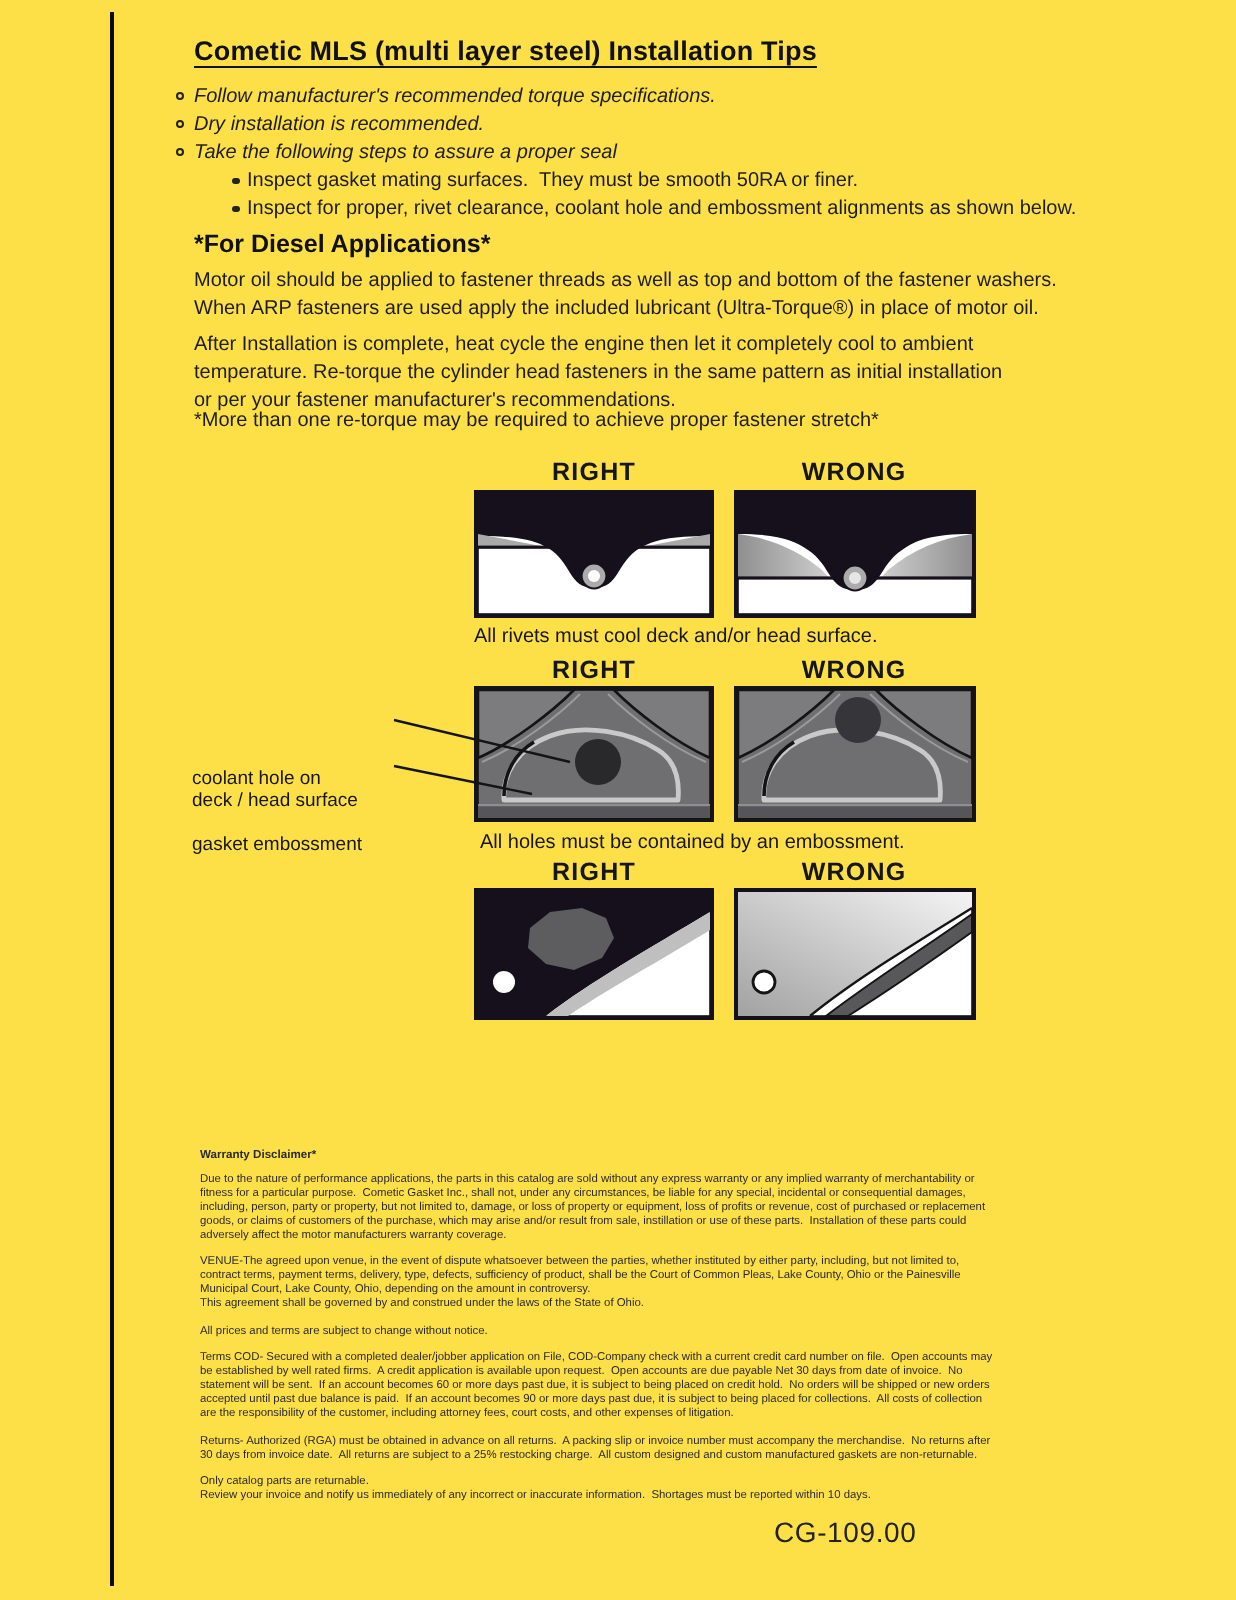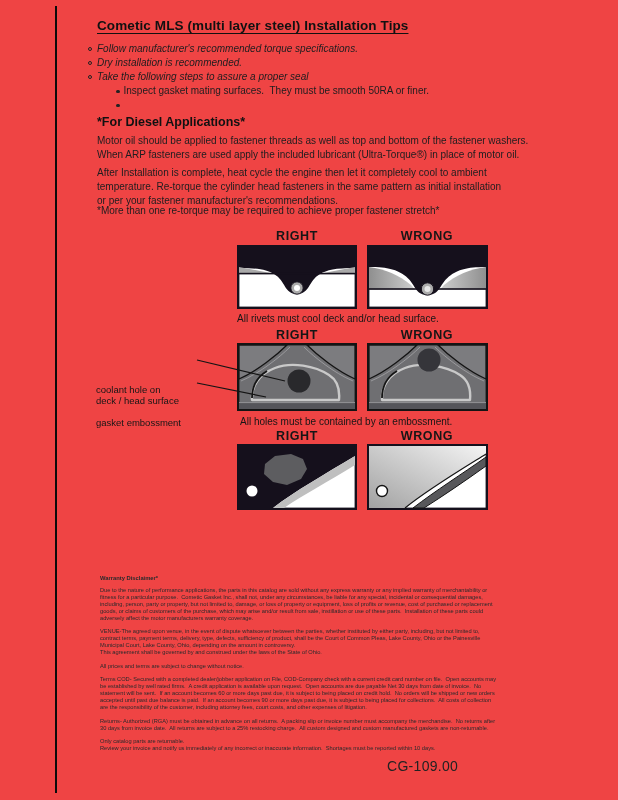--- a/index.html
+++ b/index.html
@@ -1,18 +1,18 @@
 <!DOCTYPE html>
 <html><head>
 <meta charset="utf-8">
 <style>
   * { margin:0; padding:0; box-sizing:border-box; }
   html,body { background:#ffffff; }
   body { font-family:"Liberation Sans", sans-serif; color:#1d1d1f; }
-  .page { position:relative; width:618px; height:800px; background:#ef4444; overflow:hidden; }
+  .page { position:relative; width:618px; height:800px; background:#fde047; overflow:hidden; }
 
   .scan-line { position:absolute; left:55px; top:6px; width:2px; height:787px; background:#0b0b0b; }
 
   .title { position:absolute; left:97px; top:18px; font-size:13.5px; font-weight:bold; color:#111;
            text-decoration:underline; text-underline-offset:3px; letter-spacing:0.1px; }
 
   .tip { position:absolute; left:88px; font-size:10px; line-height:14px; white-space:pre-wrap;font-style:italic; }
   .ring { display:inline-block; width:4px; height:4px; border:1px solid #222; border-radius:50%;
           margin-right:5px; position:relative; top:-1px; }
   .sub { position:absolute; left:116px; font-size:10px; line-height:14px; white-space:pre-wrap; }
@@ -43,21 +43,21 @@
 <div class="page">
 
   <div class="scan-line"></div>
 
   <h1 class="title">Cometic MLS (multi layer steel) Installation Tips</h1>
 
   <div class="tip" style="top:42px"><span class="ring"></span><span>Follow manufacturer's recommended torque specifications.</span></div>
   <div class="tip" style="top:56px"><span class="ring"></span><span>Dry installation is recommended.</span></div>
   <div class="tip" style="top:70px"><span class="ring"></span><span>Take the following steps to assure a proper seal</span></div>
   <div class="sub" style="top:84px"><span class="dot"></span><span>Inspect gasket mating surfaces.  They must be smooth 50RA or finer.</span></div>
-  <div class="sub" style="top:98px"><span class="dot"></span></div>
+  <div class="sub" style="top:98px"><span class="dot"></span><span>Inspect for proper, rivet clearance, coolant hole and embossment alignments as shown below.</span></div>
 
   <div class="h2" style="top:115px">*For Diesel Applications*</div>
   <div class="para" style="top:134px">Motor oil should be applied to fastener threads as well as top and bottom of the fastener washers.
 When ARP fasteners are used apply the included lubricant (Ultra-Torque®) in place of motor oil.</div>
   <div class="para" style="top:166px">After Installation is complete, heat cycle the engine then let it completely cool to ambient
 temperature. Re-torque the cylinder head fasteners in the same pattern as initial installation
 or per your fastener manufacturer's recommendations.</div>
   <div class="para" style="top:204px">*More than one re-torque may be required to achieve proper fastener stretch*</div>
 
   <div class="rw" style="left:237px; top:229px">RIGHT</div>

